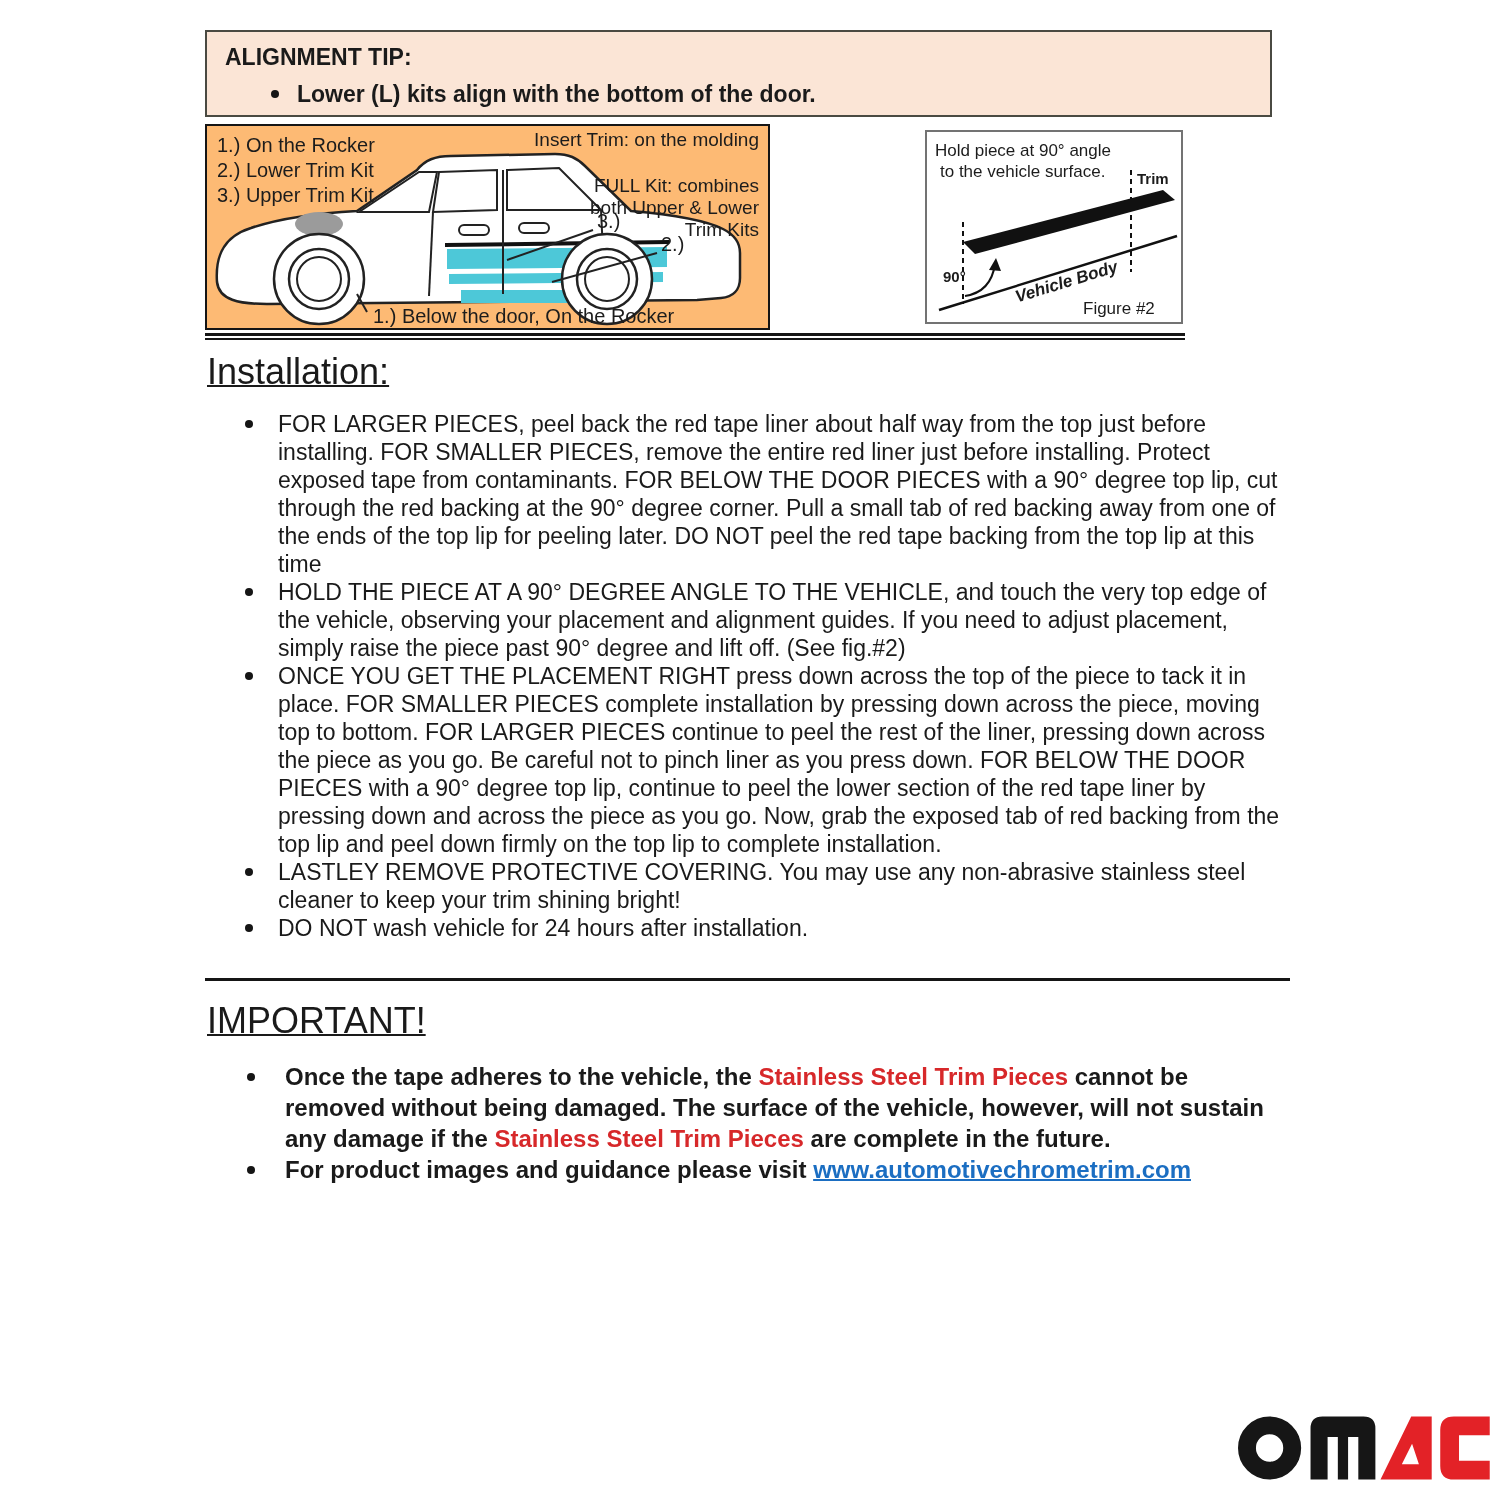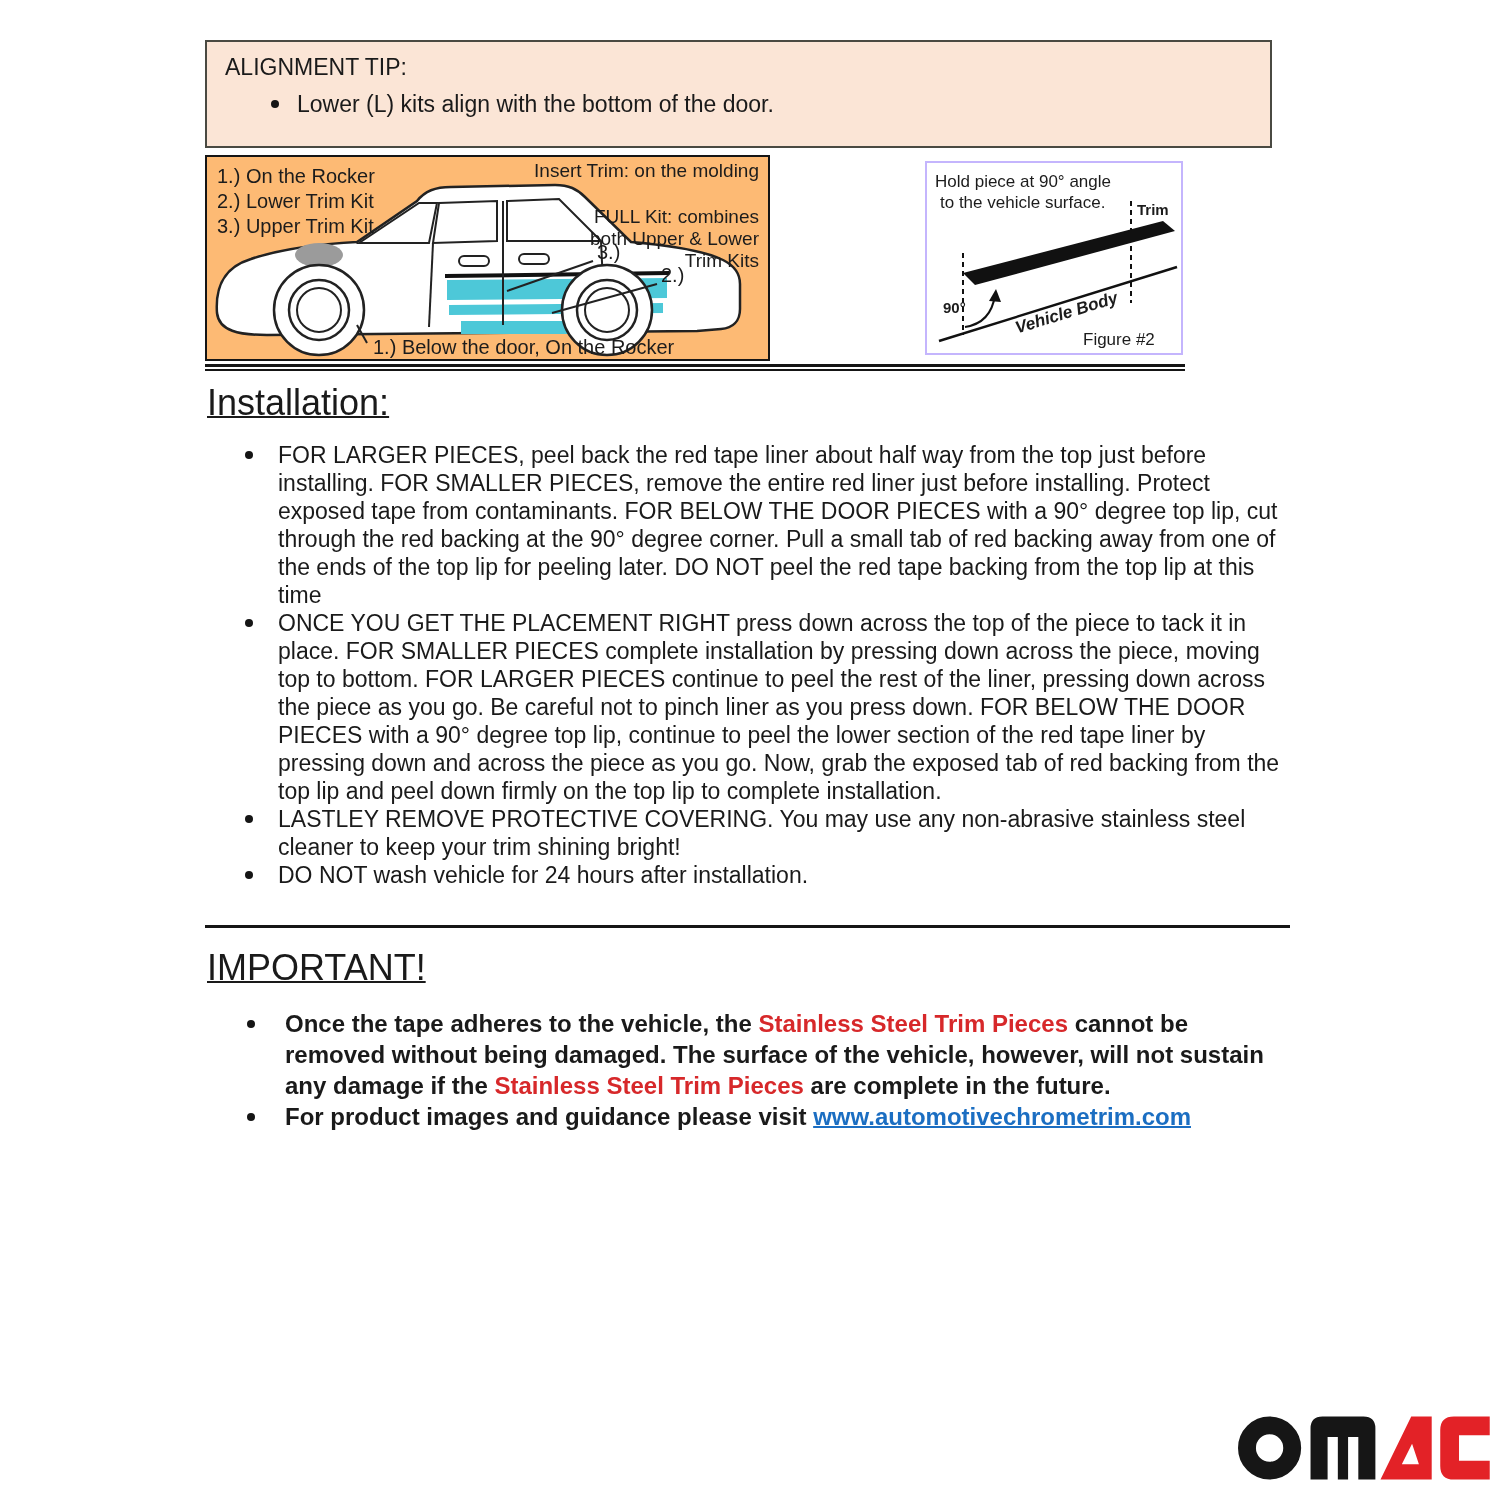--- a/index.html
+++ b/index.html
@@ -2,36 +2,36 @@
 <html><head>
 <meta charset="utf-8">
 <style>
   * { margin:0; padding:0; box-sizing:border-box; }
   html,body { width:1500px; height:1500px; background:#ffffff;
     font-family:"Liberation Sans", sans-serif; color:#1a1a1a; }
   .page { position:relative; width:1500px; height:1500px; overflow:hidden; }
   .content { position:absolute; left:205px; top:0; width:1087px; }
 
   
-  .tip-box { margin-top:40px; width:1067px; background:#fbe5d6;
-    border:2px solid #4a4a42; padding:8px 20px 24px 16px; }
+  .tip-box { margin-top:30px; width:1067px; background:#fbe5d6;
+    border:2px solid #4a4a42; padding:8px 20px 3px 16px;font-weight:bold; }
   .tip-title { font-size:23px; line-height:30px; margin:2px 0 8px 2px; }
   .tip-list { list-style:none; margin-left:42px; }
   .tip-list li { position:relative; padding-left:32px; font-size:23px;
     line-height:28px; margin-bottom:15px; max-width:990px; }
   .tip-list li:last-child { margin-bottom:4px; }
   .dot::before { content:""; position:absolute; left:6px; top:10px;
     width:8px; height:8px; border-radius:50%; background:#151515; }
 
   
   .diagrams { position:relative; margin-top:7px; height:206px; width:980px; }
   .car-box { position:absolute; left:0; top:0; width:565px; height:206px;
     border:2px solid #151515; background:#fdba74; }
   .fig-box { position:absolute; left:720px; top:6px; width:258px; height:194px;
-    border:2px solid #c4b5fd; background:#fff; }
+    border:2px solid #737373; background:#fff; }
   .dbl-line { margin-top:3px; width:980px; height:7px;
     border-top:3px solid #151515; border-bottom:2px solid #151515; }
 
   .sec-title { font-size:36px; line-height:32px;
     text-decoration:underline; text-decoration-thickness:2px; }
   .install-title { margin-top:16px; margin-left:2px; }
 
   .install-list { list-style:none; margin-top:22px; }
   .install-list li { position:relative; padding-left:73px; font-size:23px;
     line-height:28px; max-width:1075px; }
@@ -142,20 +142,21 @@
           <text x="156" y="182" font-size="17">Figure #2</text>
         </svg>
       </div>
     </div>
 
     <div class="dbl-line"></div>
 
     <div class="sec-title install-title">Installation:</div>
     <ul class="install-list">
       <li class="dot">FOR LARGER PIECES, peel back the red tape liner about half way from the top just before installing. FOR SMALLER PIECES, remove the entire red liner just before installing. Protect exposed tape from contaminants. FOR BELOW THE DOOR PIECES with a 90° degree top lip, cut through the red backing at the 90° degree corner. Pull a small tab of red backing away from one of the ends of the top lip for peeling later. DO NOT peel the red tape backing from the top lip at this time</li>
+      <li class="dot">HOLD THE PIECE AT A 90° DEGREE ANGLE TO THE VEHICLE, and touch the very top edge of the vehicle, observing your placement and alignment guides. If you need to adjust placement, simply raise the piece past 90° degree and lift off. (See fig.#2)</li>
       <li class="dot">ONCE YOU GET THE PLACEMENT RIGHT press down across the top of the piece to tack it in place.  FOR SMALLER PIECES complete installation by pressing down across the piece, moving top to bottom. FOR LARGER PIECES continue to peel the rest of the liner, pressing down across the piece as you go. Be careful not to pinch liner as you press down. FOR BELOW THE DOOR PIECES with a 90° degree top lip, continue to peel the lower section of the red tape liner by pressing down and across the piece as you go. Now, grab the exposed tab of red backing from the top lip and peel down firmly on the top lip to complete installation.</li>
       <li class="dot">LASTLEY REMOVE PROTECTIVE COVERING. You may use any non-abrasive stainless steel cleaner to keep your trim shining bright!</li>
       <li class="dot">DO NOT wash vehicle for 24 hours after installation.</li>
     </ul>
 
     <div class="divider"></div>
 
     <div class="sec-title important-title">IMPORTANT!</div>
     <ul class="important-list">
       <li class="dot"><span>Once the tape adheres to the vehicle, the </span><span class="red">Stainless Steel Trim Pieces</span><span> cannot be removed without being damaged. The surface of the vehicle, however, will not sustain any damage if the </span><span class="red">Stainless Steel Trim Pieces</span><span> are complete in the future.</span></li>

